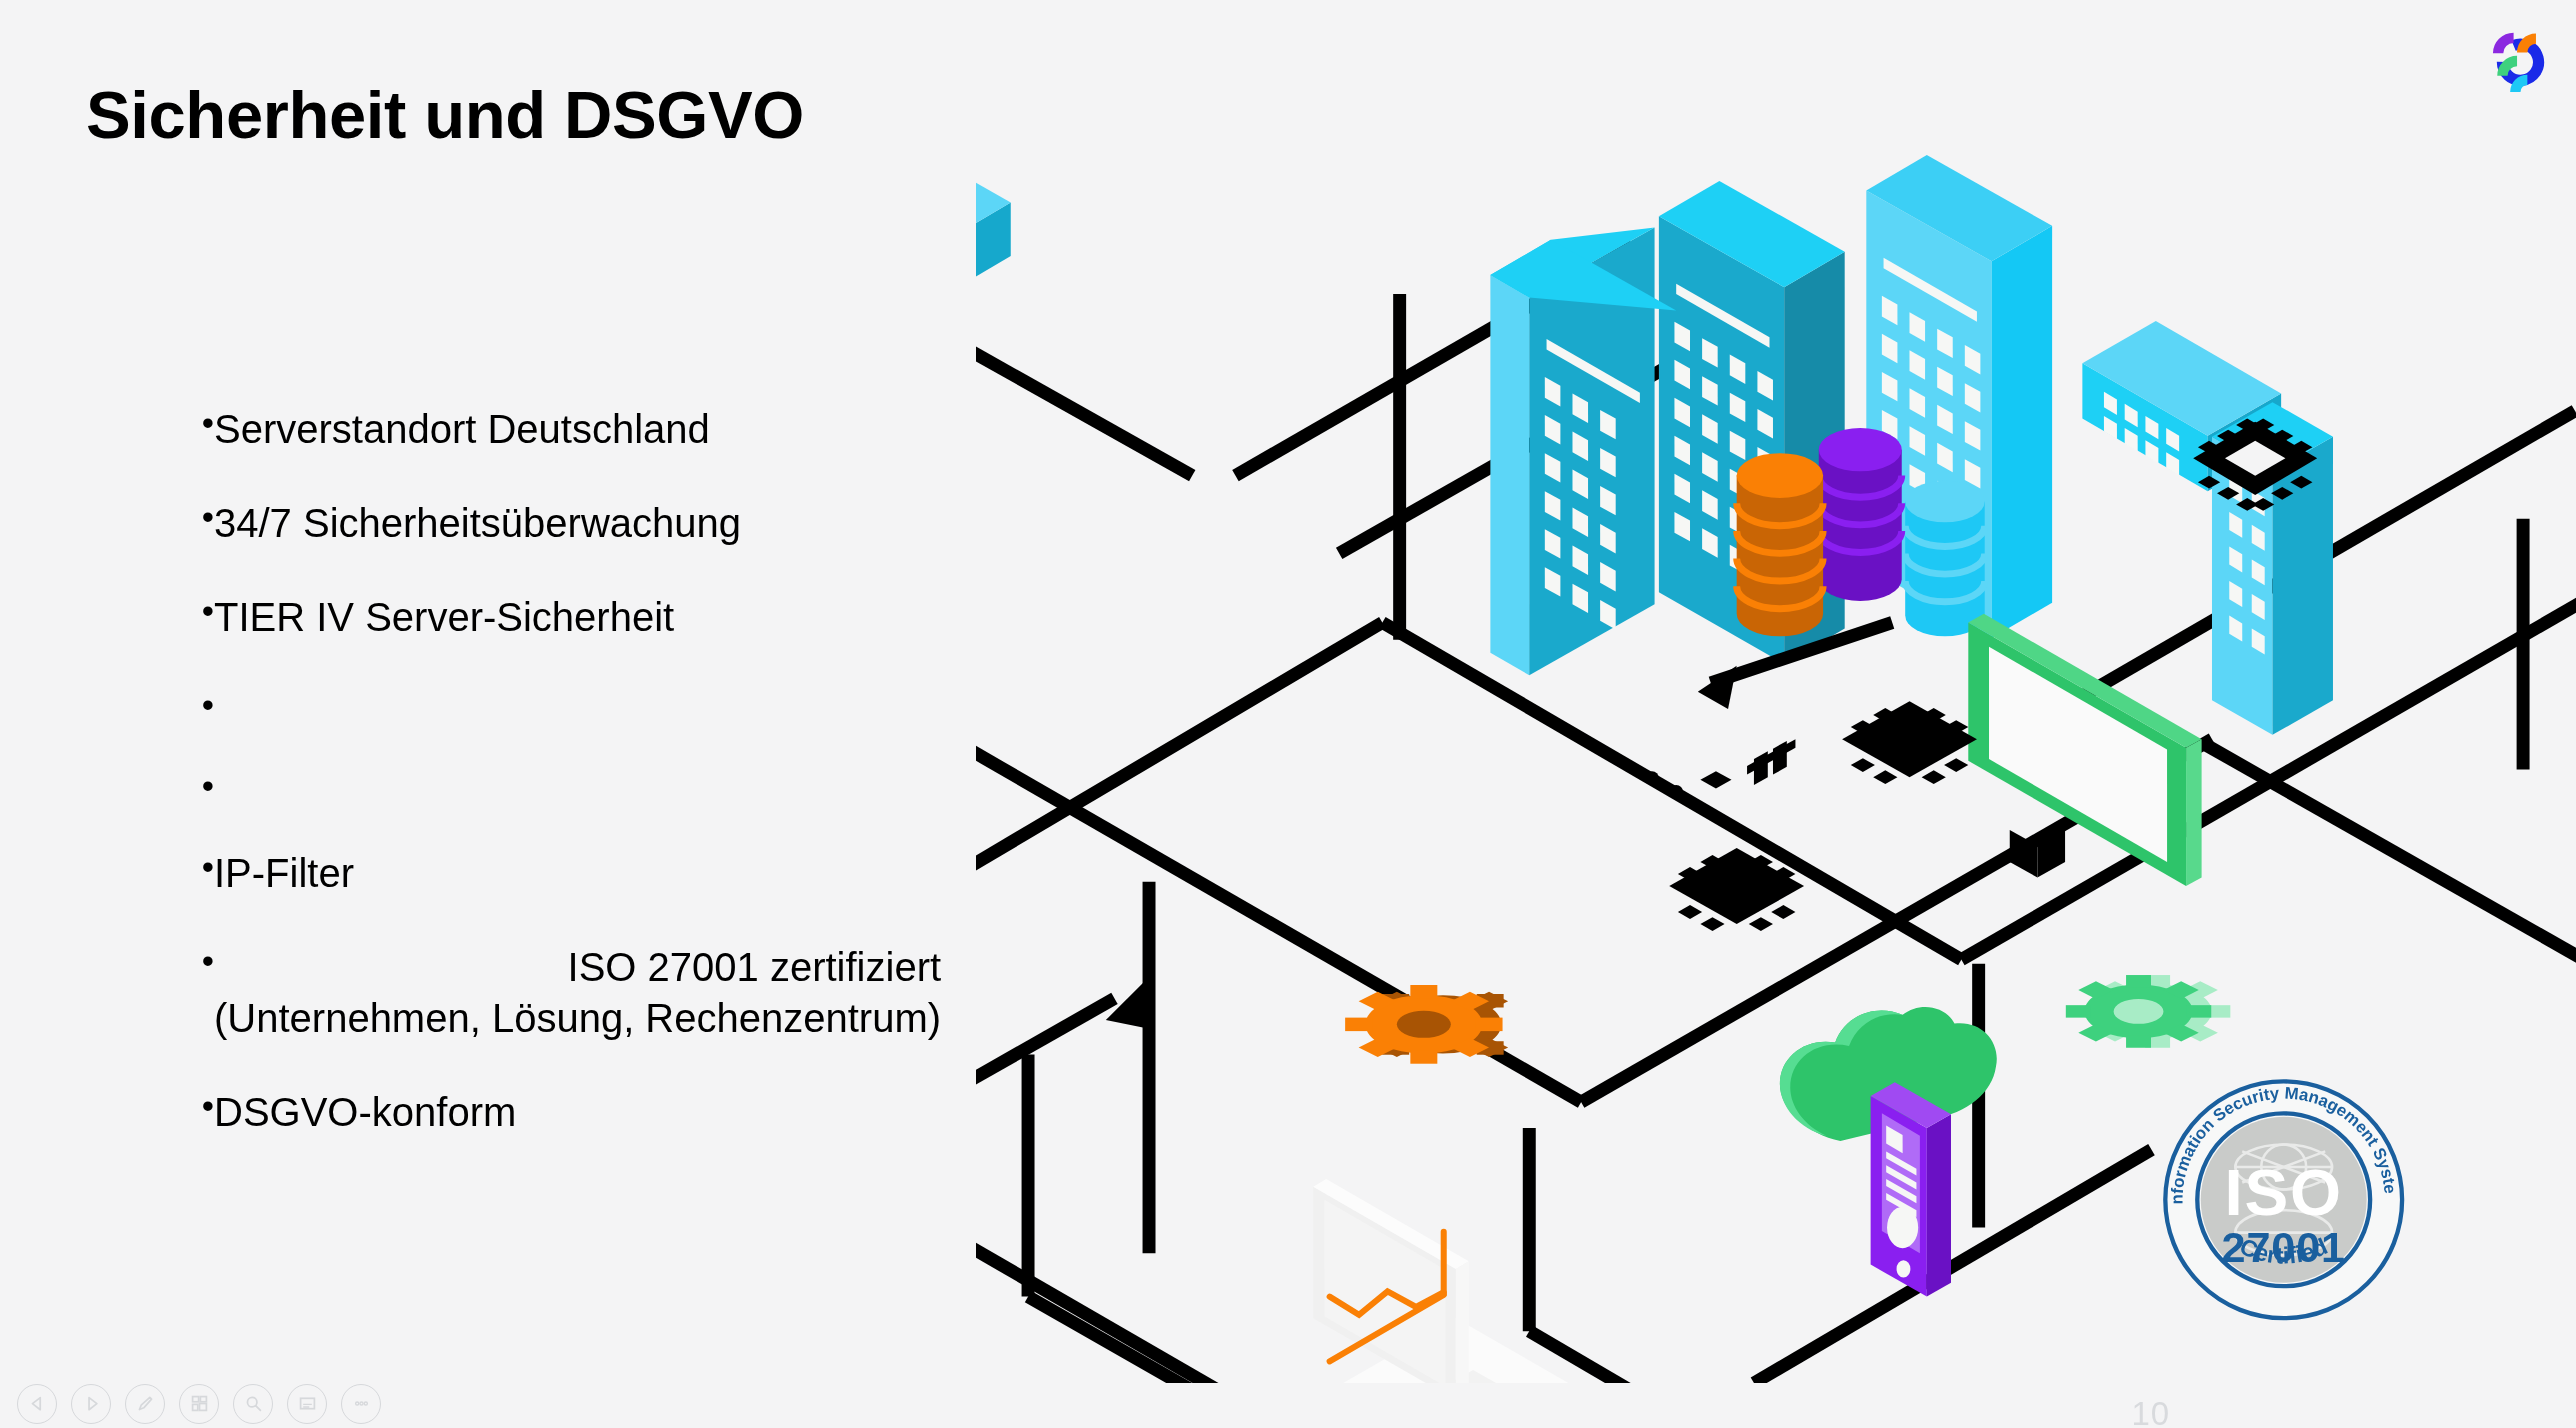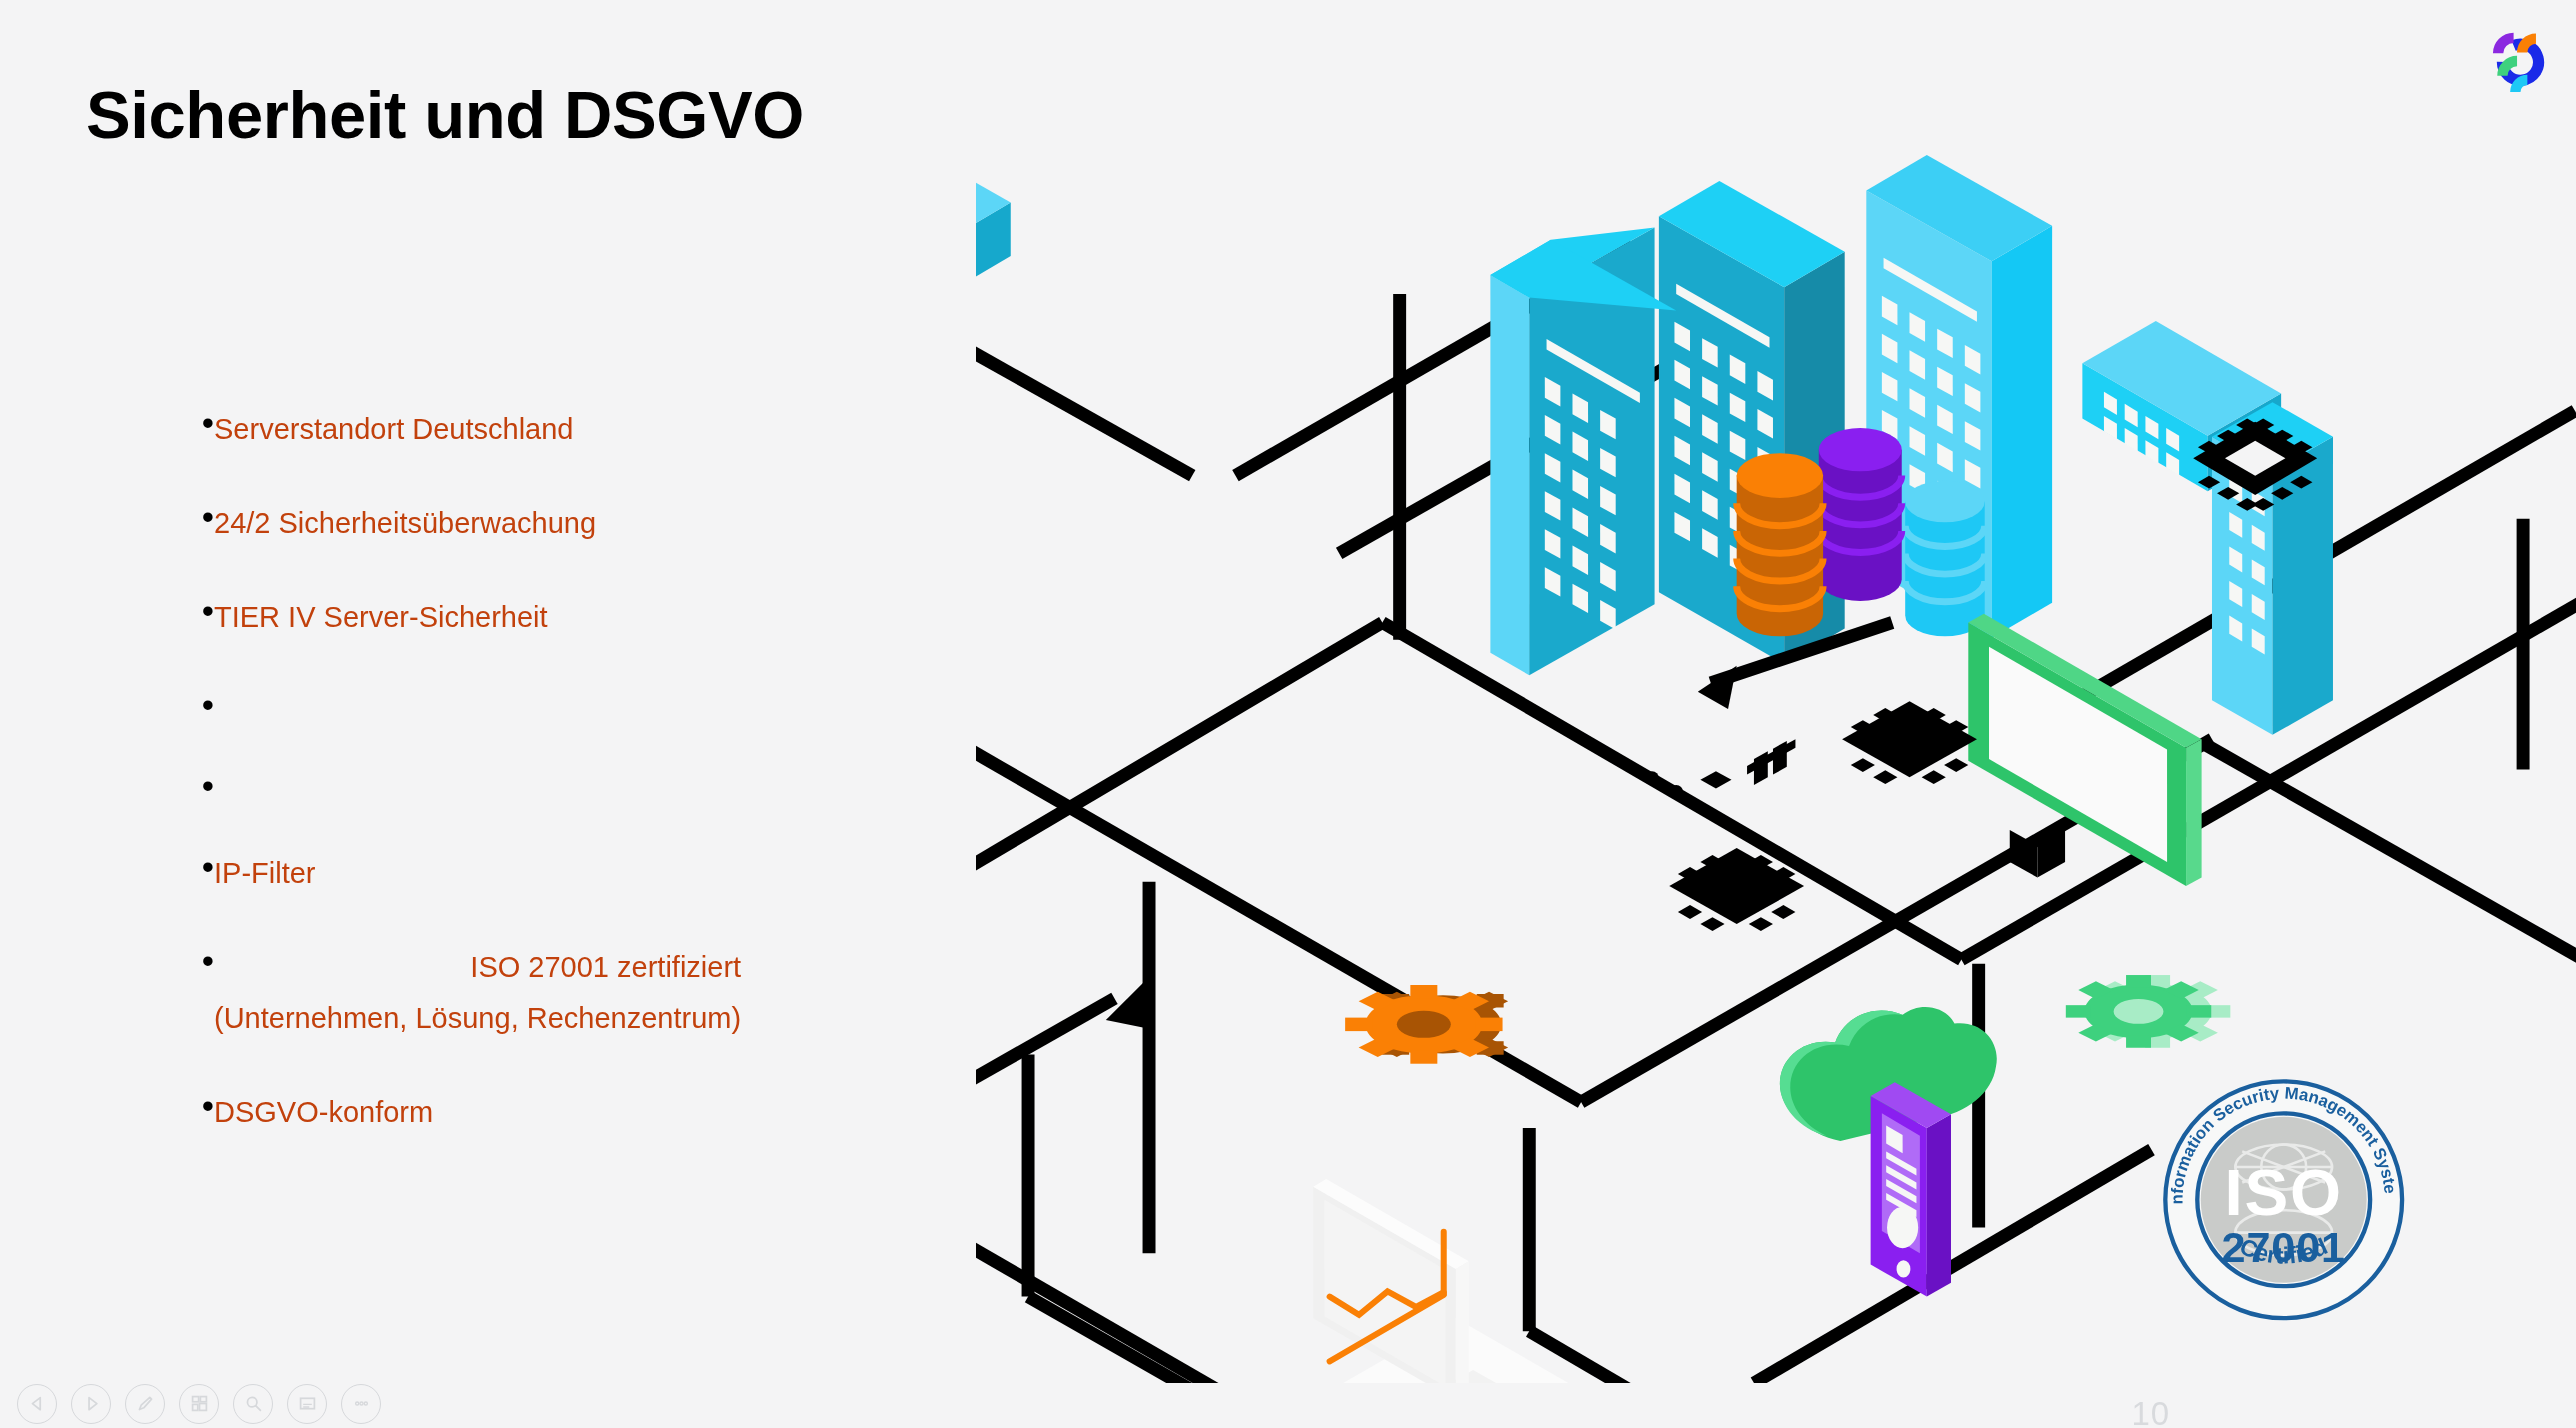--- a/index.html
+++ b/index.html
@@ -49,23 +49,23 @@
     margin-bottom: 43px;
   }
   .bullet-marker {
     width: 67px;
     flex: 0 0 67px;
     font-size: 35px;
     line-height: 38px;
     color: #000;
   }
   .bullet-text {
-    font-size: 29px;
+    font-size: 40px;
     line-height: 51px;
-    color: #c2410c;
+    color: #000000;
     white-space: pre-line;
   }
 
   
   #brand-logo {
     position: absolute;
     right: 28px;
     top: 12px;
     width: 86px;
     height: 86px;
@@ -136,21 +136,21 @@
     </svg>
   </div>
 
   <div id="bullet-list">
     <div class="bullet-row">
       <span class="bullet-marker">•</span>
       <span class="bullet-text">Serverstandort Deutschland</span>
     </div>
     <div class="bullet-row">
       <span class="bullet-marker">•</span>
-      <span class="bullet-text">24/2 Sicherheitsüberwachung</span>
+      <span class="bullet-text">34/7 Sicherheitsüberwachung</span>
     </div>
     <div class="bullet-row">
       <span class="bullet-marker">•</span>
       <span class="bullet-text">TIER IV Server-Sicherheit</span>
     </div>
     <div class="bullet-row">
       <span class="bullet-marker">•</span>
     </div>
     <div class="bullet-row">
       <span class="bullet-marker">•</span>

